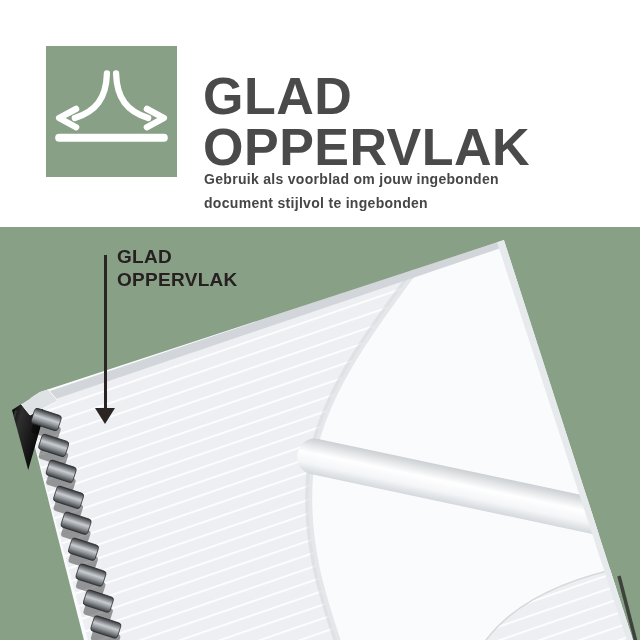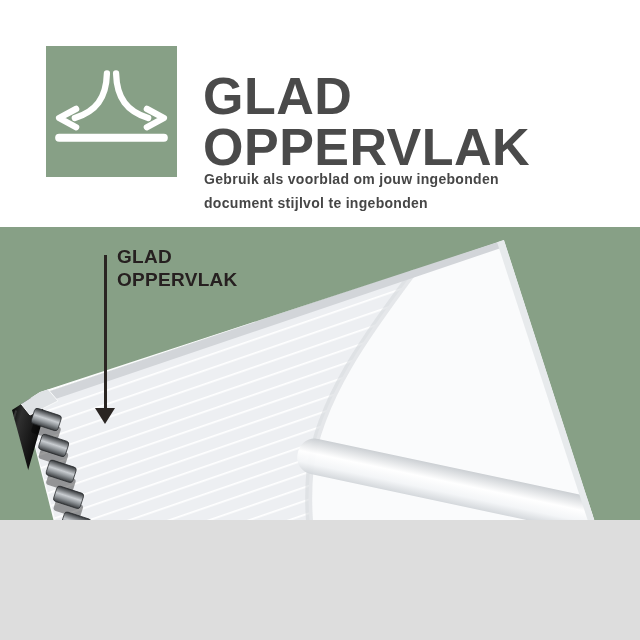--- a/index.html
+++ b/index.html
@@ -1,17 +1,17 @@
 <!DOCTYPE html>
 <html><head>
 <meta charset="utf-8">
 <style>
   html,body{margin:0;padding:0;background:#dddddd;}
   .stage{
-    position:relative;width:640px;height:520px;overflow:hidden;
+    position:relative;width:640px;height:640px;overflow:hidden;
     background:#ffffff;
     font-family:"Liberation Sans","DejaVu Sans",sans-serif;
   }
   
   .top-section{position:absolute;left:0;top:0;width:640px;height:227px;background:#ffffff;}
   .icon-box{
     position:absolute;left:46px;top:46px;width:131px;height:131px;
     background:#87A086;
   }
   .icon-box svg{position:absolute;inset:0;width:100%;height:100%;}

